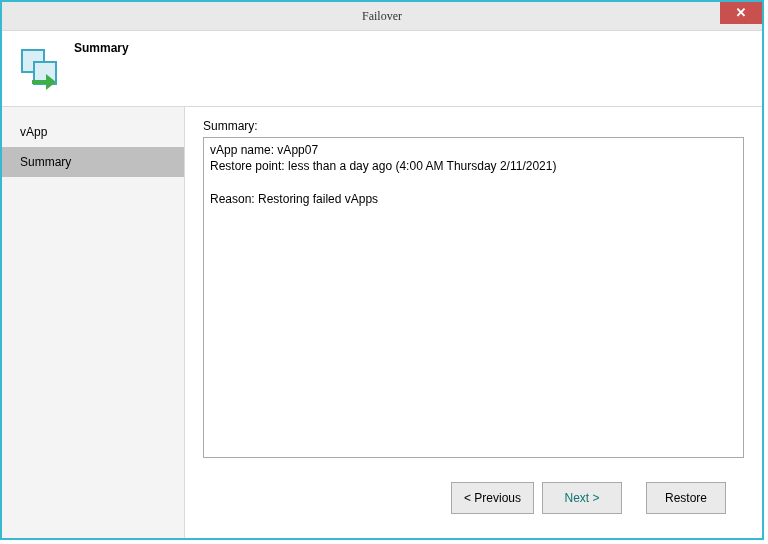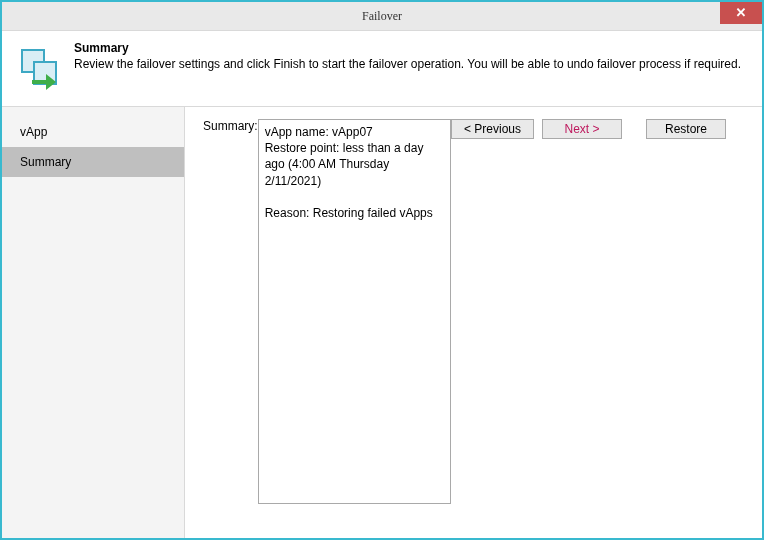--- a/index.html
+++ b/index.html
@@ -86,21 +86,21 @@
     font-size: 12px;
     color: #000;
     cursor: pointer;
   }
   .sidebar-item.active {
     background: #bfbfbf;
   }
   .main {
     flex: 1;
     display: flex;
-    flex-direction: row;
+    flex-direction: column;
     padding: 12px 18px 10px 18px;
     min-width: 0;
     justify-content: center;
   }
   .section-label {
     font-size: 12px;
     margin-bottom: 4px;
   }
   .summary-box {
     flex: 1;
@@ -114,38 +114,38 @@
     white-space: pre-wrap;
   }
   .button-row {
     display: flex;
     justify-content: flex-end;
     gap: 8px;
     padding: 0 18px 14px 0;
   }
   .btn {
     min-width: 80px;
-    height: 20px;
+    height: 32px;
     background: #eaeaea;
     border: 1px solid #a9a9a9;
     font-size: 12px;
     color: #000;
     padding: 4px 12px;
     cursor: pointer;
     display: inline-flex;
     align-items: center;
     justify-content: center;
     font-family: inherit;
   }
   .btn.default-btn {
     border: 1px solid #4a90d9;
     box-shadow: inset 0 0 0 1px #8cbce9;
   }
   .btn.disabled {
-    color: #be185d;
+    color: #0f766e;
     cursor: default;
   }
   .btn-gap {
     width: 8px;
   }
 </style>
 </head>
 <body>
 
 <div class="window">
@@ -158,21 +158,20 @@
   </div>
 
   <div class="header">
     <svg width="48" height="48" viewBox="0 0 48 48">
       <rect x="6" y="4" width="22" height="22" fill="#d9eef5" stroke="#3da8c4" stroke-width="2"></rect>
       <rect x="18" y="16" width="22" height="22" fill="#d9eef5" stroke="#3da8c4" stroke-width="2"></rect>
       <path d="M20 40 L34 40 L34 34 L44 42 L34 50 L34 44 L20 44 Z" transform="translate(-4,-6)" fill="#3fae49"></path>
     </svg>
     <div class="header-text">
       <div class="heading">Summary</div>
-      <div class="description">Review the failover settings and click Finish to start the failover operation. You will be able to undo failover process if required.</div>
     </div>
   </div>
 
   <div class="body">
     <div class="sidebar">
       <div class="sidebar-item">
         <span>vApp</span>
       </div>
       <div class="sidebar-item active">
         <span>Summary</span>

